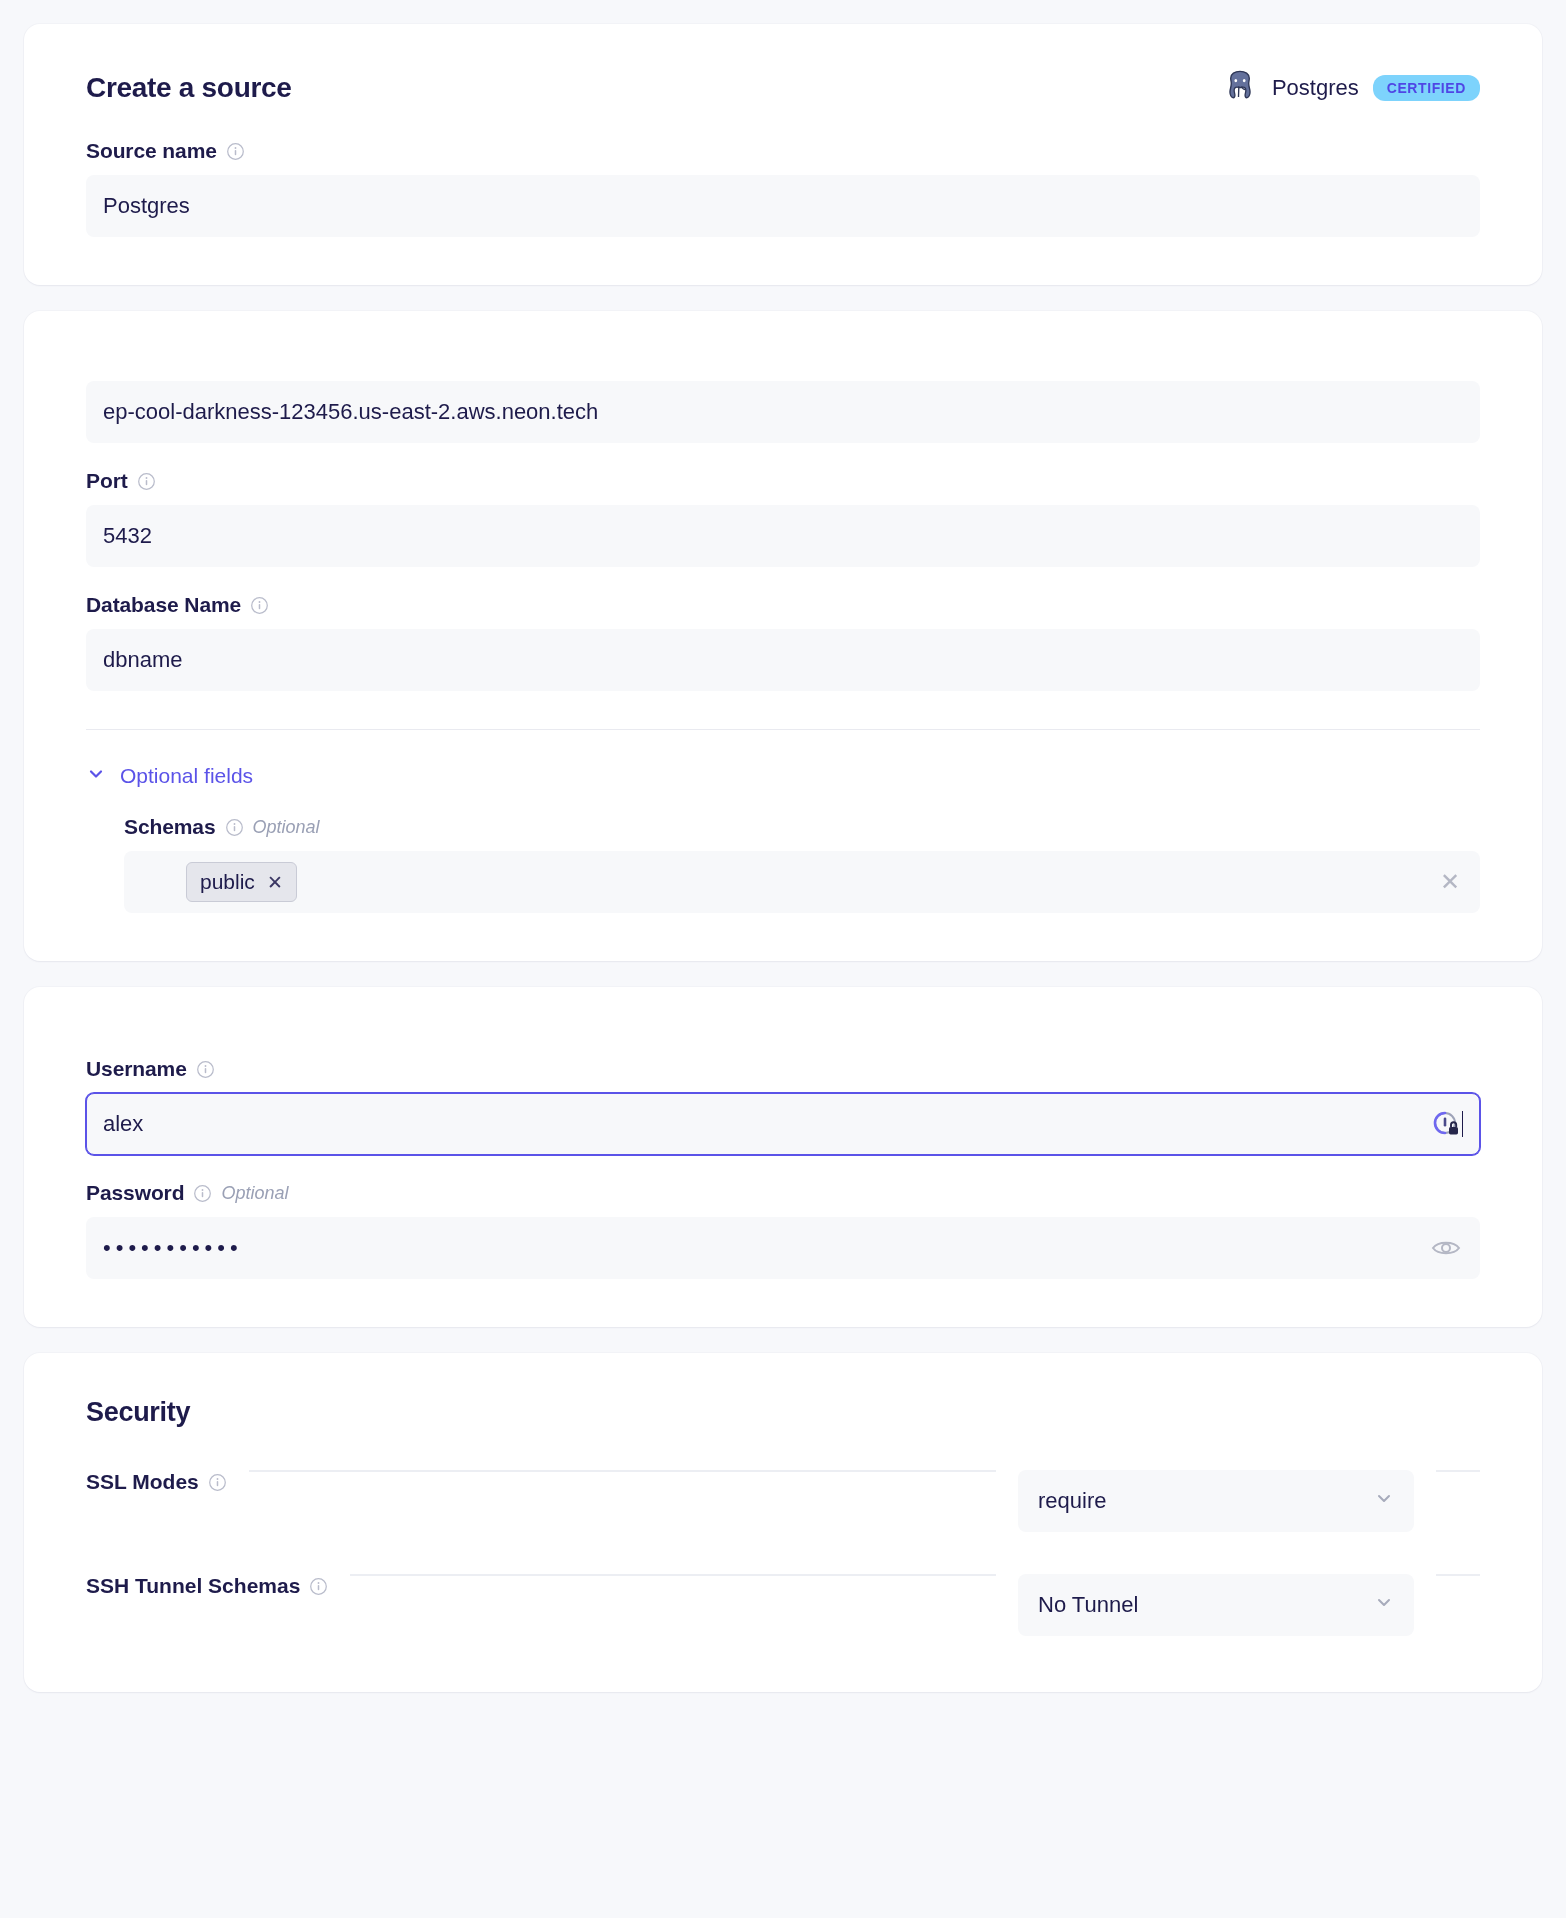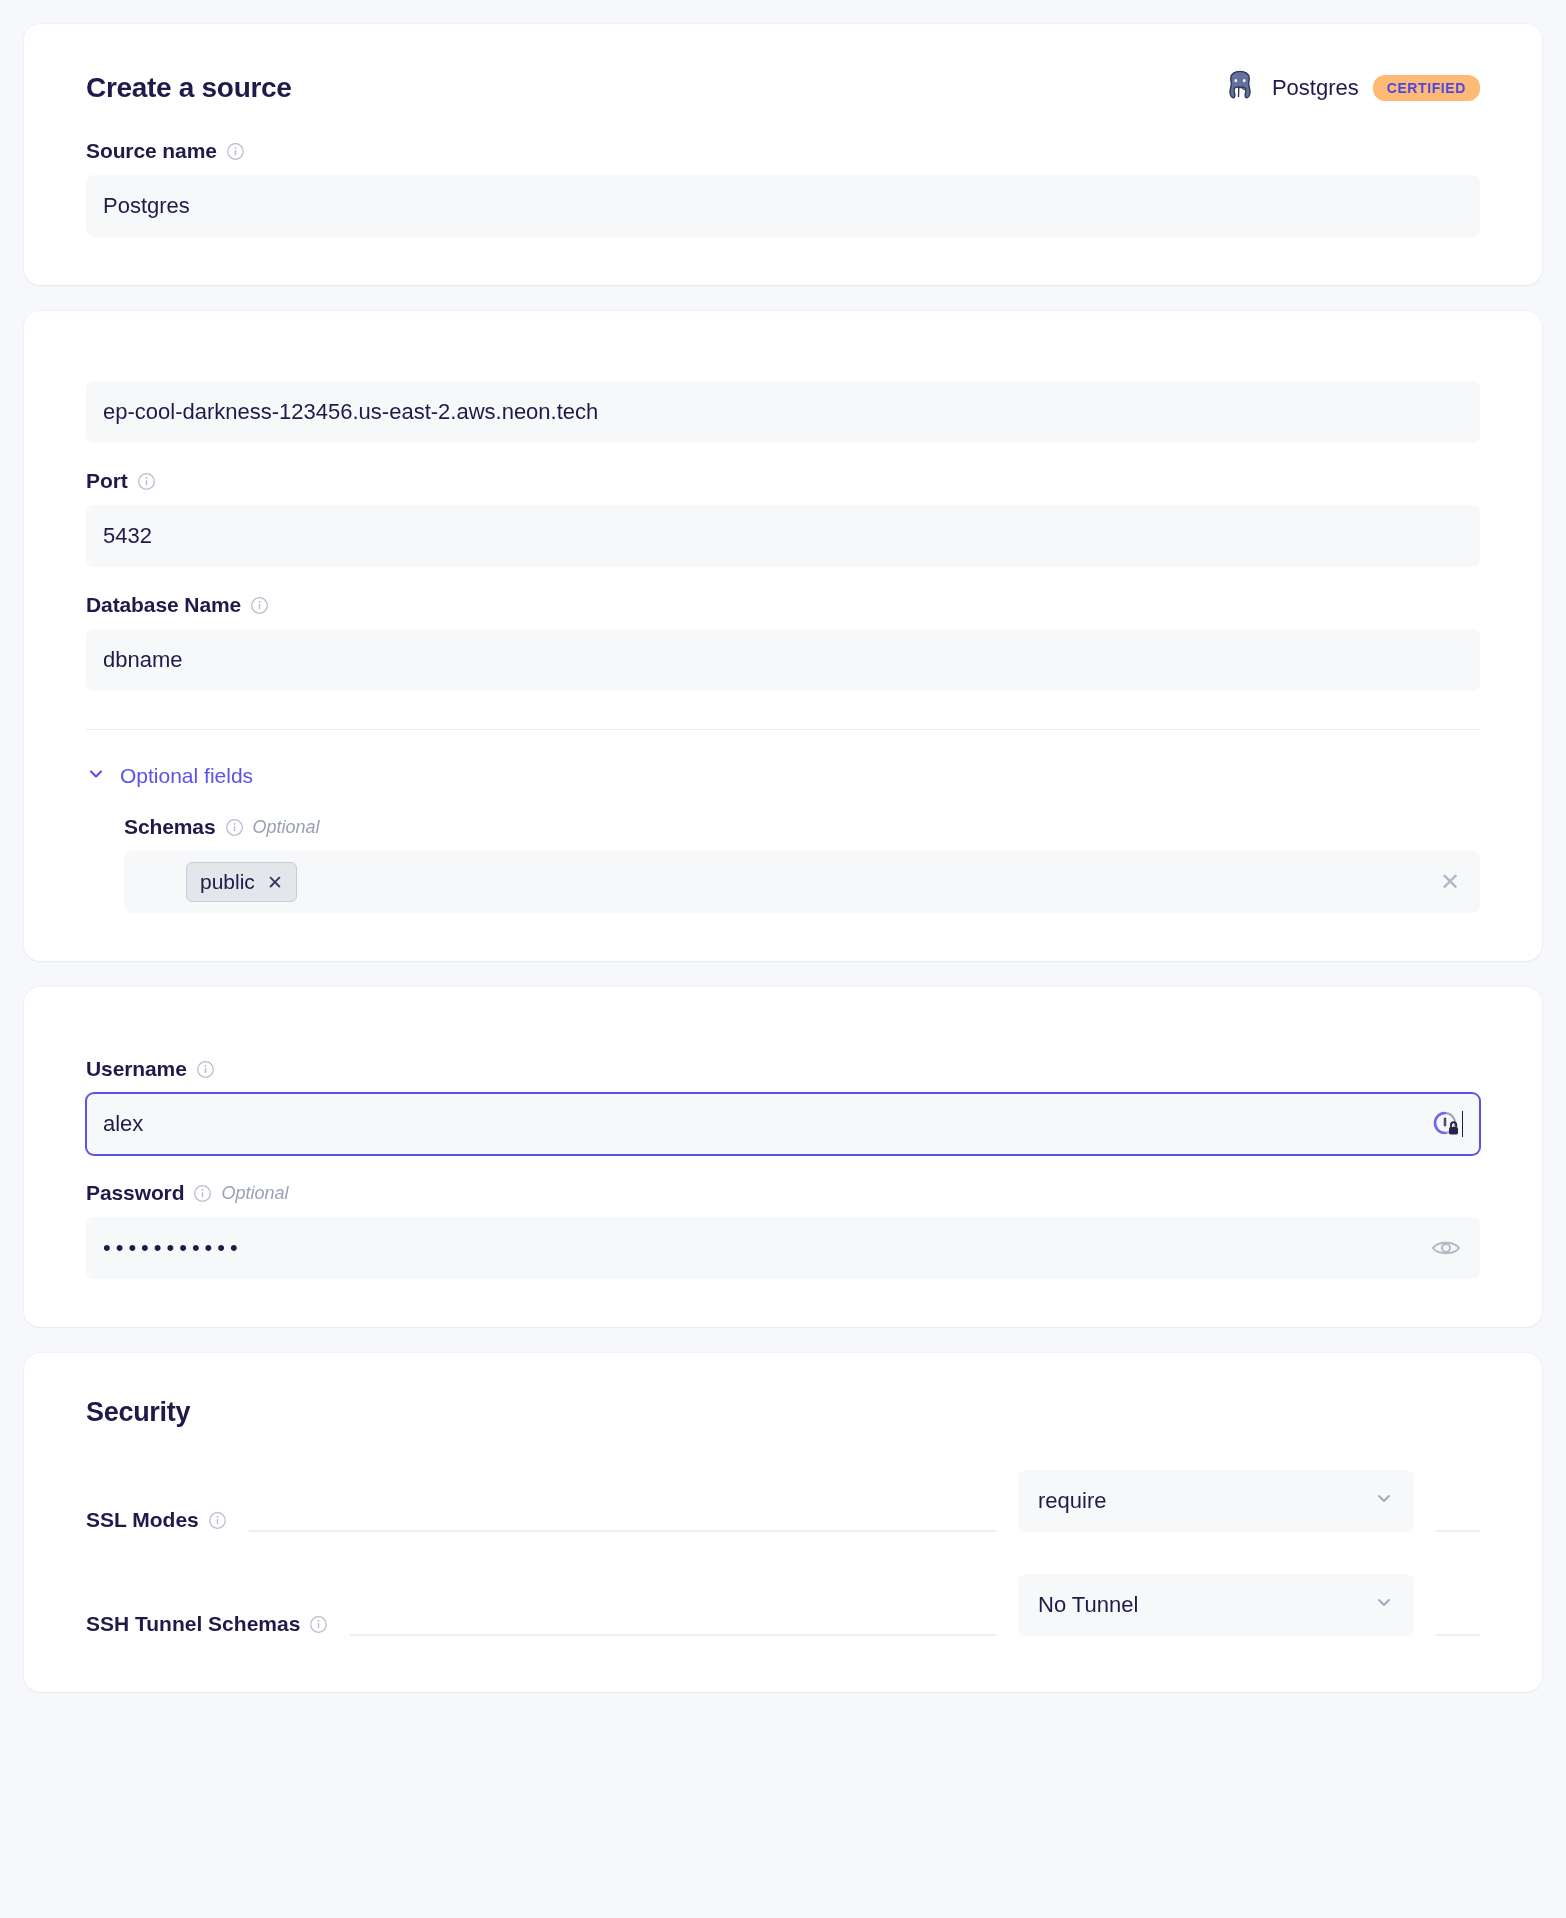--- a/index.html
+++ b/index.html
@@ -43,21 +43,21 @@
   .connector-tag {
     display: flex;
     align-items: center;
     gap: 14px;
   }
   .connector-name {
     font-size: 22px;
     color: #1e1b4b;
   }
   .certified-badge {
-    background: #fdba74;
+    background: #7dd3fc;
     color: #4f46e5;
     font-size: 14px;
     font-weight: bold;
     letter-spacing: 0.6px;
     border-radius: 12px;
     padding: 5px 14px;
   }
 
   .field { margin-top: 26px; }
   .field:first-child { margin-top: 0; }
@@ -188,21 +188,21 @@
   .security-title {
     font-size: 27px;
     font-weight: bold;
     color: #1e1b4b;
     padding-top: 44px;
     letter-spacing: -0.3px;
   }
 
   .sec-row {
     display: flex;
-    align-items: flex-end;
+    align-items: flex-start;
     margin-top: 42px;
   }
   .sec-label-group {
     display: flex;
     align-items: center;
     gap: 9px;
     flex: 0 0 auto;
   }
   .sec-label {
     font-size: 21px;

